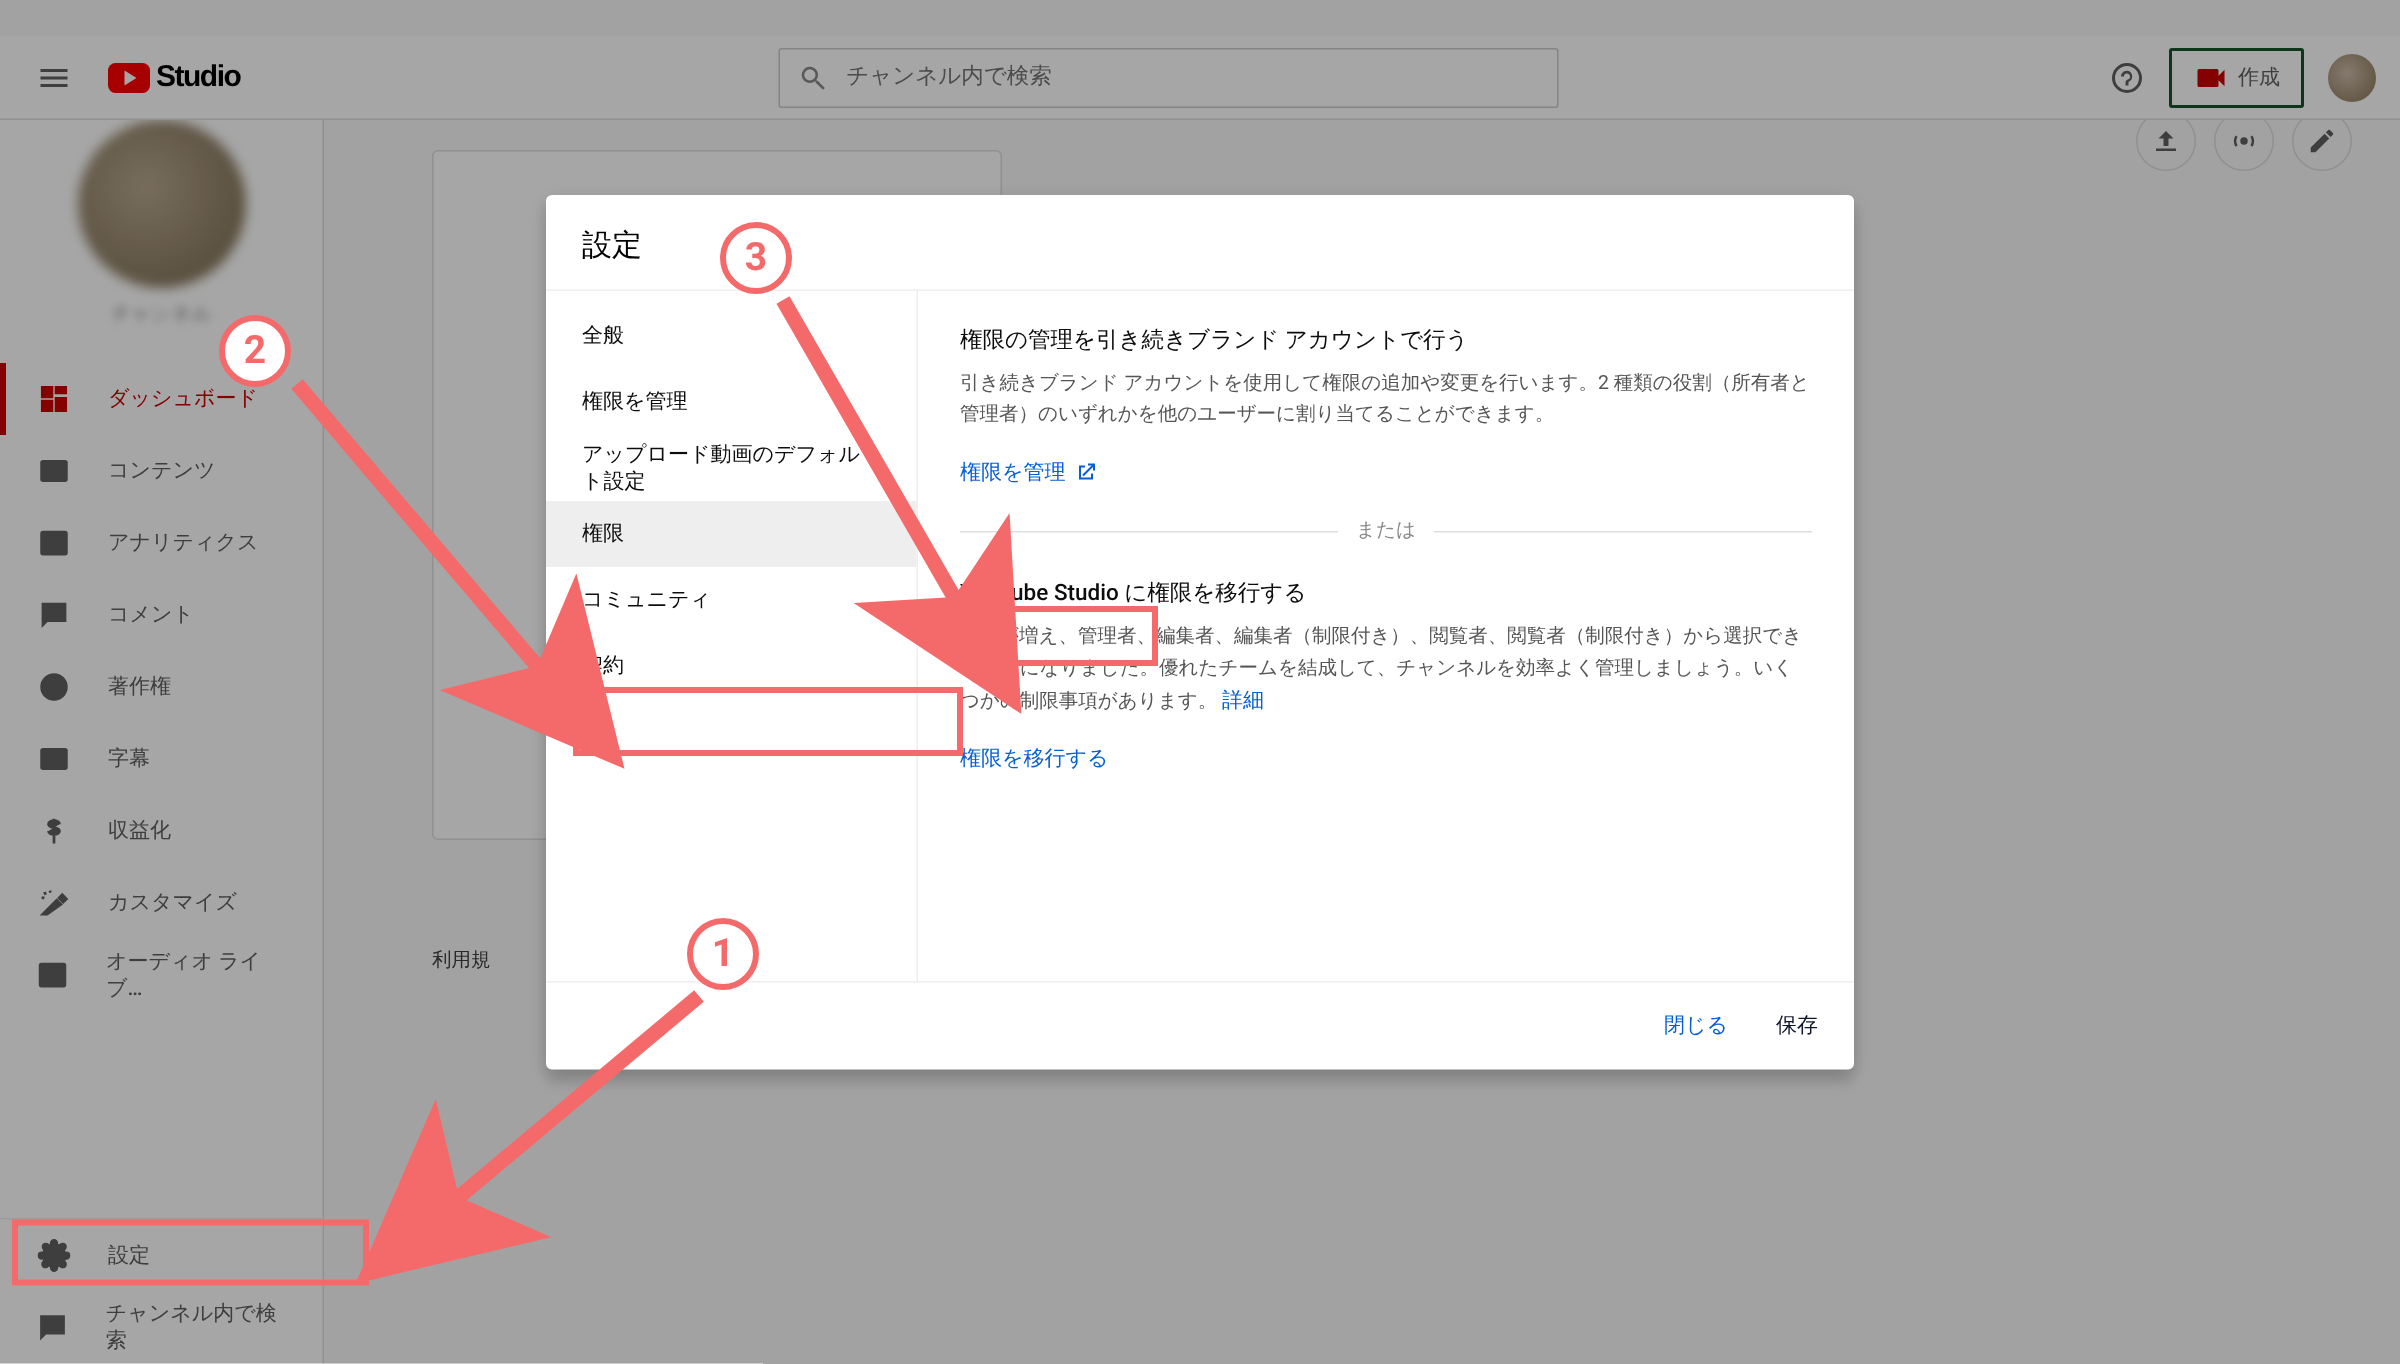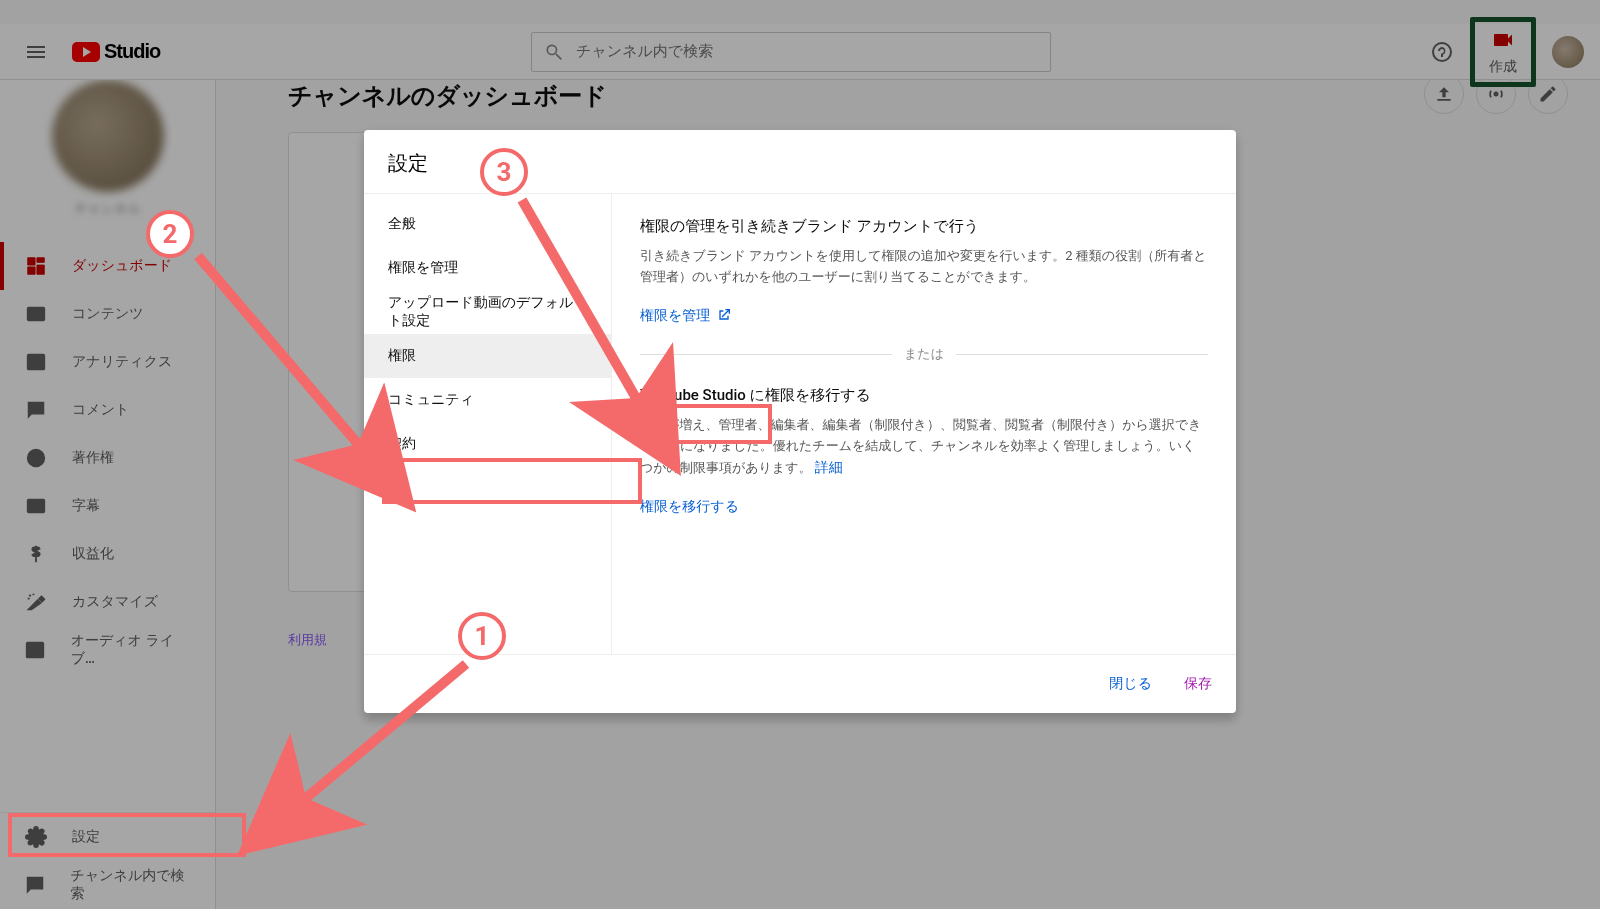--- a/index.html
+++ b/index.html
@@ -13,21 +13,21 @@
 .logo-play { width: 28px; height: 20px; background: #ff0000; border-radius: 5px; display: flex; align-items: center; justify-content: center; }
 .logo-play::after { content: ""; border-left: 8px solid #fff; border-top: 5px solid transparent; border-bottom: 5px solid transparent; margin-left: 2px; }
 .logo-text { font-family: Arial Black, Arial; font-weight: 900; font-size: 20px; margin-left: 4px; letter-spacing: -1px; }
 .searchwrap { flex: 0 0 640px; margin-left: auto; margin-right: auto; }
 .searchbox { display: flex; align-items: center; border: 1px solid #ccc; border-radius: 2px; height: 40px; padding: 0 12px; background: #fff; width: 520px; margin: 0 auto; }
 .searchbox svg { width: 20px; height: 20px; fill: #888; margin-right: 12px; }
 .searchbox input { border: none; outline: none; font-size: 15px; flex: 1; color: #a16207; font-family: Liberation Serif, serif; }
 .top-right { display: flex; align-items: center; gap: 8px; }
 .icon-btn { width: 40px; height: 40px; display: flex; align-items: center; justify-content: center; cursor: pointer; border-radius: 50%; }
 .icon-btn svg { width: 24px; height: 24px; fill: #606060; }
-.create-btn { display: flex; align-items: center; gap: 6px; border: 5px solid #14532d; padding: 6px 14px; border-radius: 2px; cursor: pointer; flex-direction: column; }
+.create-btn { display: flex; align-items: center; gap: 6px; border: 2px solid #14532d; padding: 6px 14px; border-radius: 2px; cursor: pointer; }
 .create-btn svg { width: 24px; height: 24px; fill: #cc0000; }
 .create-btn span { font-size: 14px; color: #606060; }
 .avatar { width: 32px; height: 32px; border-radius: 50%; background: radial-gradient(circle at 40% 40%, #cba, #875); margin-left: 8px; cursor: pointer; }
 
 
 .sidebar { position: fixed; top: 56px; left: 0; bottom: 0; width: 216px; background: #fff; border-right: 1px solid #ddd; overflow-y: auto; z-index: 4; }
 .channel-block { display: flex; flex-direction: column; align-items: center; padding: 24px 0 16px; }
 .channel-avatar { width: 112px; height: 112px; border-radius: 50%; background: radial-gradient(circle at 40% 40%, #b8a890, #7a6a50); filter: blur(4px); }
 .channel-name, .channel-sub { filter: blur(3px); color: #888; font-size: 13px; margin-top: 8px; }
 .nav-item { display: flex; align-items: center; height: 48px; padding: 0 24px; cursor: pointer; }
@@ -39,21 +39,21 @@
 .nav-item.inactive { color: #606060; }
 .bottom-nav { position: absolute; bottom: 0; left: 0; right: 0; border-top: 1px solid #eee; background: #fff; }
 
 
 .main { position: fixed; top: 56px; left: 256px; right: 0; bottom: 0; padding: 24px 32px; }
 .main h1 { font-size: 24px; font-weight: 600; color: #0d0d0d; }
 .main-actions { position: absolute; top: 18px; right: 32px; display: flex; gap: 12px; }
 .circle-btn { width: 40px; height: 40px; border: 1px solid #ddd; border-radius: 50%; display: flex; align-items: center; justify-content: center; cursor: pointer; }
 .circle-btn svg { width: 20px; height: 20px; fill: #606060; }
 .card-outline { margin-top: 20px; border: 1px solid #ddd; border-radius: 4px; height: 460px; width: 380px; background: #fff; }
-.terms { position: absolute; bottom: 260px; left: 32px; font-size: 13px; color: #8b5cf6; }
+.terms { position: absolute; bottom: 260px; left: 32px; font-size: 13px; color: #404040; }
 
 
 .scrim { position: fixed; inset: 0; background: rgba(0,0,0,0.35); z-index: 10; }
 
 
 .dialog { position: fixed; top: 130px; left: 50%; transform: translateX(-50%); width: 872px; background: #fff; border-radius: 4px; box-shadow: 0 8px 10px rgba(0,0,0,.14), 0 3px 14px rgba(0,0,0,.12); z-index: 20; display: flex; flex-direction: column; }
 .dialog-title { padding: 20px 24px 16px; font-size: 20px; font-weight: 500; border-bottom: 1px solid #eee; }
 .dialog-body { display: flex; min-height: 460px; }
 .dialog-nav { width: 248px; border-right: 1px solid #eee; padding: 8px 0; }
 .dnav-item { height: 44px; display: flex; align-items: center; padding: 0 24px; font-size: 14px; color: #0d0d0d; cursor: pointer; }
@@ -62,21 +62,21 @@
 .dialog-content h3 { font-size: 15px; font-weight: 500; margin-bottom: 8px; }
 .dialog-content p { font-size: 13px; color: #555; margin-bottom: 16px; }
 .link { color: #065fd4; cursor: pointer; font-size: 14px; display: inline-flex; align-items: center; gap: 6px; }
 .link svg { width: 16px; height: 16px; fill: #065fd4; }
 .divider-or { display: flex; align-items: center; margin: 18px 0; color: #888; font-size: 13px; }
 .divider-or::before, .divider-or::after { content: ""; flex: 1; height: 1px; background: #ddd; }
 .divider-or span { padding: 0 12px; }
 .dialog-footer { border-top: 1px solid #eee; padding: 12px 16px; display: flex; justify-content: flex-end; gap: 16px; }
 .txtbtn { font-size: 14px; font-weight: 500; padding: 8px 8px; cursor: pointer; }
 .txtbtn.primary { color: #065fd4; }
-.txtbtn.disabled { color: #a21caf; cursor: default; }
+.txtbtn.disabled { color: #0f172a; cursor: default; }
 
 
 .anno { position: fixed; z-index: 30; pointer-events: none; }
 .anno-circle { width: 48px; height: 48px; border: 4px solid #f46a6a; border-radius: 50%; display: flex; align-items: center; justify-content: center; background: #fff; }
 .anno-num { color: #f46a6a; font-size: 26px; font-weight: 700; }
 .anno-box { border: 4px solid #f46a6a; background: rgba(244,106,106,0.0); }
 
 </style>
 </head>
 <body>
@@ -219,21 +219,20 @@
             <path d="M4 4h16v12H7l-3 3V4z"></path>
             <path d="M12 7v4M12 13h.01"></path>
           </svg>
         </div>
       <div class="nlabel">チャンネル内で検索</div>
     </div>
   </div>
 </div>
 
 <div class="main">
-  <h1>チャンネルのダッシュボード</h1>
   <div class="main-actions">
     <div class="circle-btn">
         <svg viewBox="0 0 24 24">
           <path d="M12 4l-6 6h4v6h4v-6h4l-6-6zM4 20h16v-2H4v2z"></path>
         </svg>
       </div>
     <div class="circle-btn">
         <svg viewBox="0 0 24 24">
           <circle cx="12" cy="12" r="3"></circle>
           <path d="M6 8a8 8 0 000 8M18 8a8 8 0 010 8" fill="none" stroke="#606060" stroke-width="2"></path>

